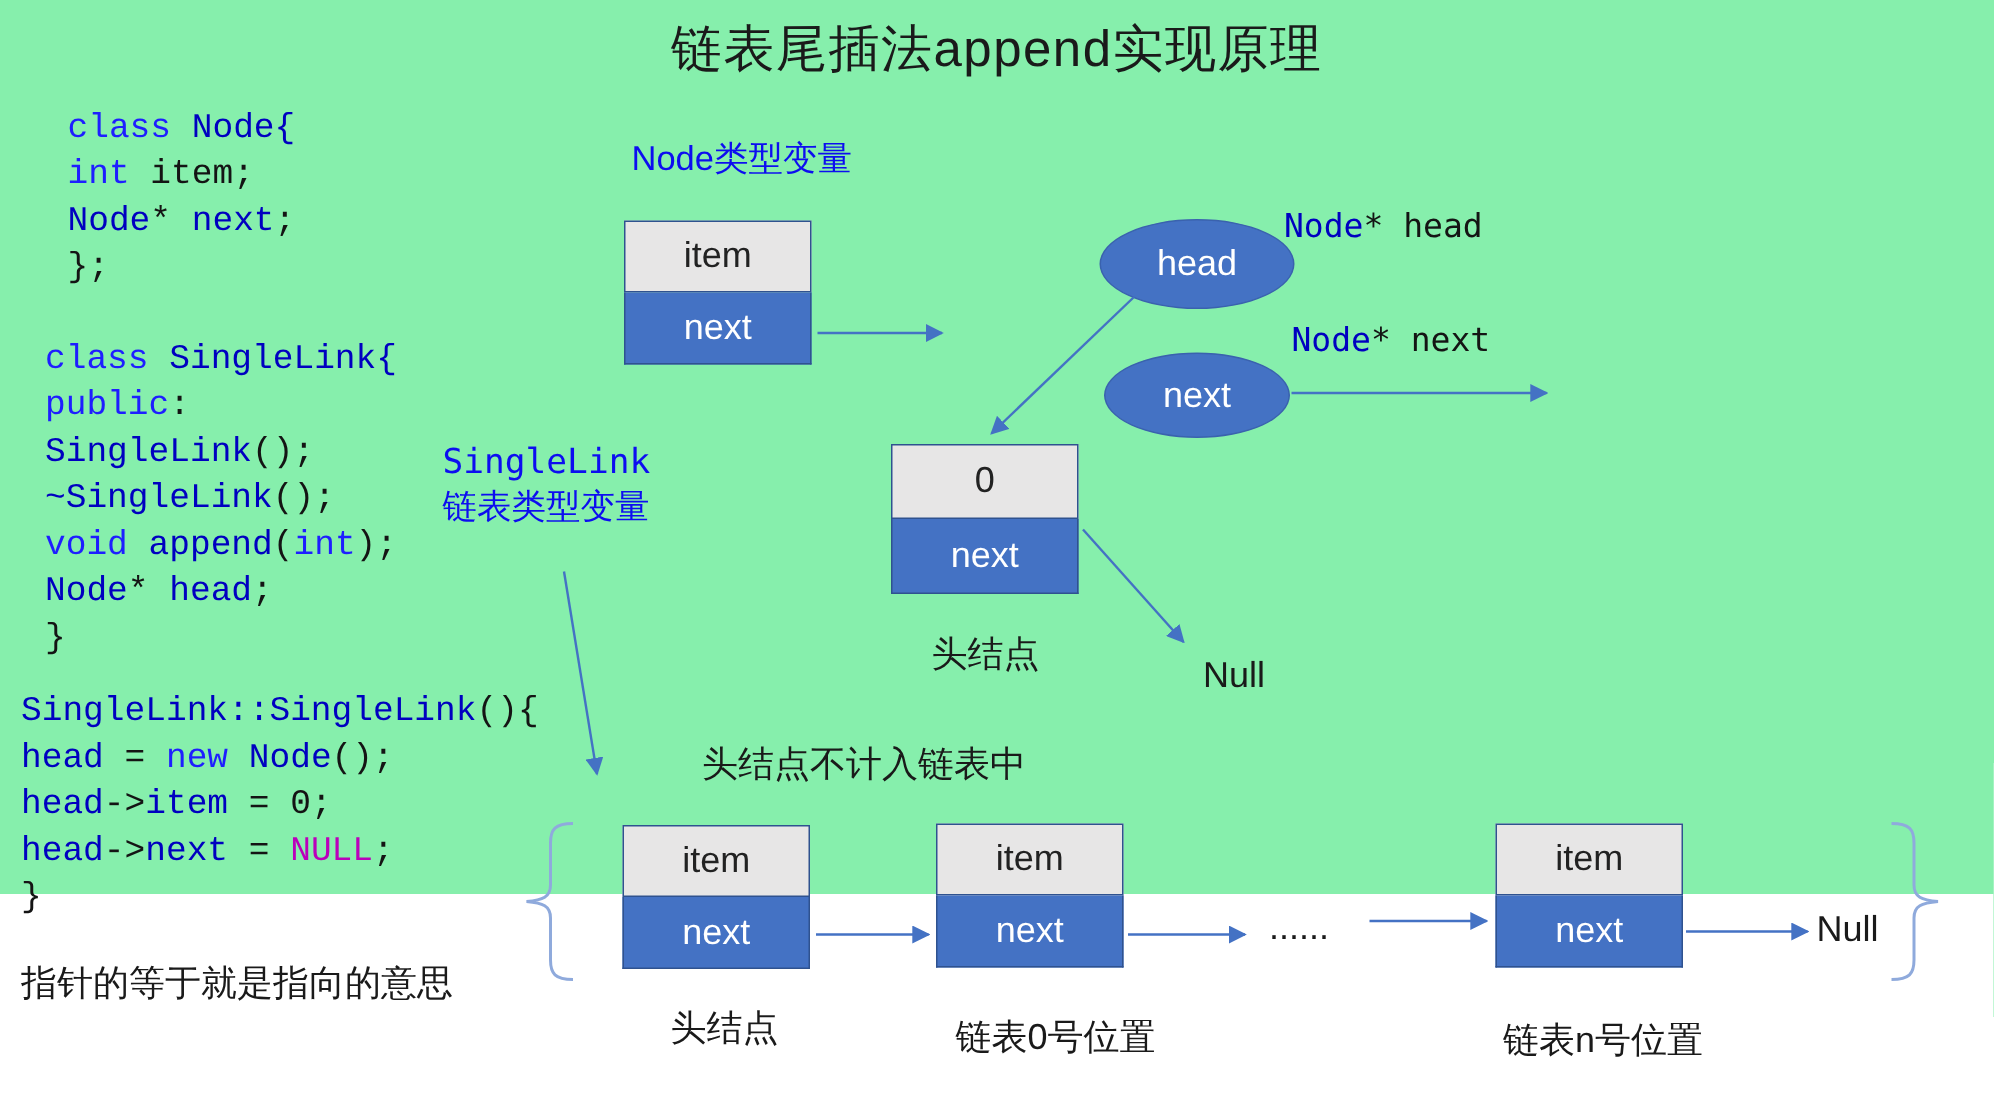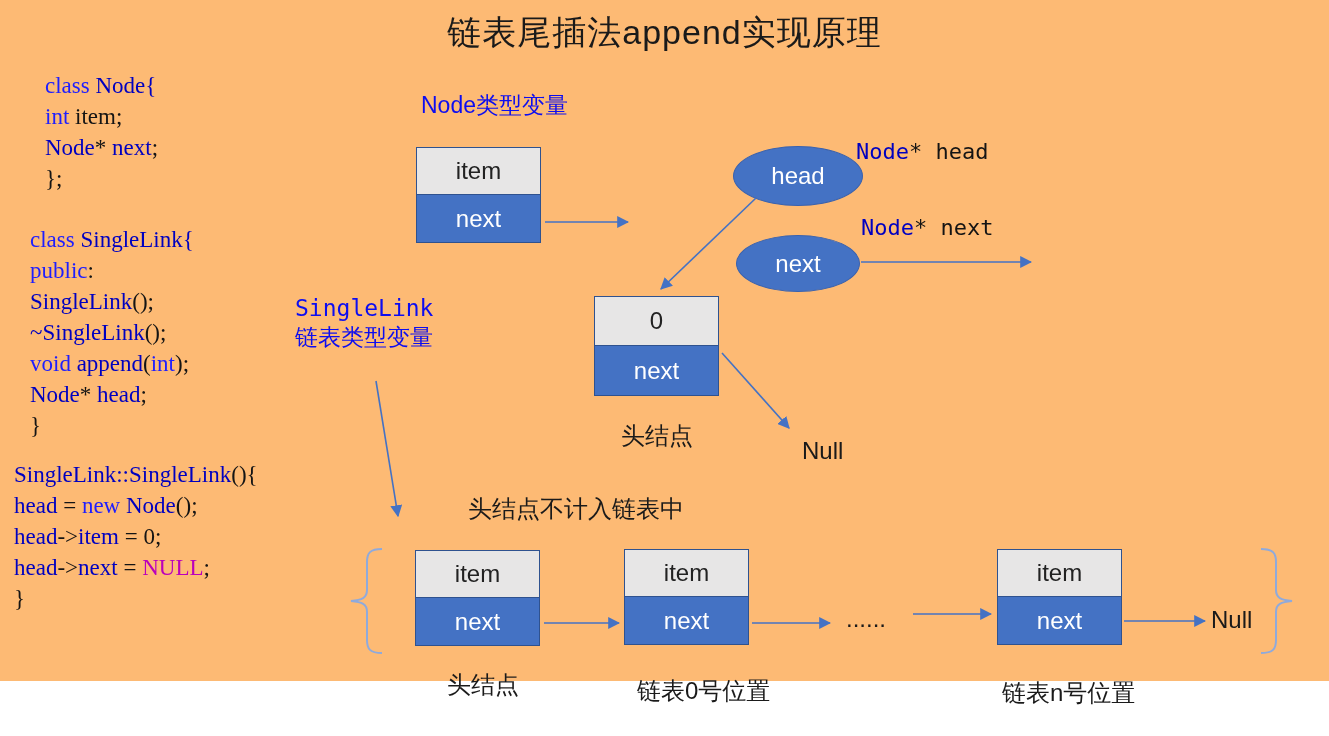--- a/index.html
+++ b/index.html
@@ -1,25 +1,25 @@
 <!DOCTYPE html>
 <html><head>
 <meta charset="utf-8">
 <style>
   html,body{margin:0;padding:0;}
   body{width:1329px;height:736px;background:#fff;overflow:hidden;
        font-family:"Liberation Sans",sans-serif;}
-  .canvas{position:relative;width:1329px;height:681px;background:#fdba74;}
+  .canvas{position:relative;width:1329px;height:596px;background:#86efac;}
   .abs{position:absolute;}
 
   .title{left:0;right:0;top:10px;text-align:center;font-size:34px;color:#1a1a1a;
          letter-spacing:1px;}
 
   
-  .code{font-family:Liberation Serif, serif;font-size:23px;line-height:31px;
+  .code{font-family:Liberation Mono, monospace;font-size:23px;line-height:31px;
         white-space:pre;}
   .tok-kw{color:#1e1eff;}
   .tok-ty{color:#0000c0;}
   .tok-pl{color:#141414;}
   .tok-mg{color:#bb00bb;}
 
   .note{font-size:24px;color:#1a1a1a;line-height:35px;}
 
   .blue-label{color:#0d0df0;font-size:23px;line-height:29px;}
   .mono-label{font-family:"DejaVu Sans Mono",monospace;font-size:22px;color:#141414;}
@@ -47,20 +47,21 @@
 
 <div class="canvas">
 
   <div class="abs title">链表尾插法append实现原理</div>
 
   <div class="abs code" style="left:45px;top:70px;"><div class="code-line"><span class="tok-kw">class </span><span class="tok-ty">Node{</span></div><div class="code-line"><span class="tok-kw">int </span><span class="tok-pl">item;</span></div><div class="code-line"><span class="tok-ty">Node</span><span class="tok-pl">* </span><span class="tok-ty">next</span><span class="tok-pl">;</span></div><div class="code-line"><span class="tok-pl">};</span></div></div>
   <div class="abs code" style="left:30px;top:224px;"><div class="code-line"><span class="tok-kw">class </span><span class="tok-ty">SingleLink{</span></div><div class="code-line"><span class="tok-kw">public</span><span class="tok-pl">:</span></div><div class="code-line"><span class="tok-ty">SingleLink</span><span class="tok-pl">();</span></div><div class="code-line"><span class="tok-ty">~SingleLink</span><span class="tok-pl">();</span></div><div class="code-line"><span class="tok-kw">void </span><span class="tok-ty">append</span><span class="tok-pl">(</span><span class="tok-kw">int</span><span class="tok-pl">);</span></div><div class="code-line"><span class="tok-ty">Node</span><span class="tok-pl">* </span><span class="tok-ty">head</span><span class="tok-pl">;</span></div><div class="code-line"><span class="tok-pl">}</span></div></div>
   <div class="abs code" style="left:14px;top:459px;"><div class="code-line"><span class="tok-ty">SingleLink::SingleLink</span><span class="tok-pl">(){</span></div><div class="code-line"><span class="tok-ty">head</span><span class="tok-pl"> = </span><span class="tok-kw">new </span><span class="tok-ty">Node</span><span class="tok-pl">();</span></div><div class="code-line"><span class="tok-ty">head</span><span class="tok-pl">-&gt;</span><span class="tok-ty">item</span><span class="tok-pl"> = 0;</span></div><div class="code-line"><span class="tok-ty">head</span><span class="tok-pl">-&gt;</span><span class="tok-ty">next</span><span class="tok-pl"> = </span><span class="tok-mg">NULL</span><span class="tok-pl">;</span></div><div class="code-line"><span class="tok-pl">}</span></div></div>
 
   <div class="abs note" style="left:14px;top:638px;">
+    <div>指针的等于就是指向的意思</div>
   </div>
 
   <div class="abs blue-label" style="left:421px;top:91px;">Node类型变量</div>
   <div class="abs blue-label" style="left:295px;top:294px;">
     <div style="font-family:'DejaVu Sans Mono',monospace;">SingleLink</div>
     <div>链表类型变量</div>
   </div>
 
   <div class="abs mono-label" style="left:856px;top:139px;"><span class="ty">Node</span><span>* head</span></div>
   <div class="abs mono-label" style="left:861px;top:215px;"><span class="ty">Node</span><span>* next</span></div>

